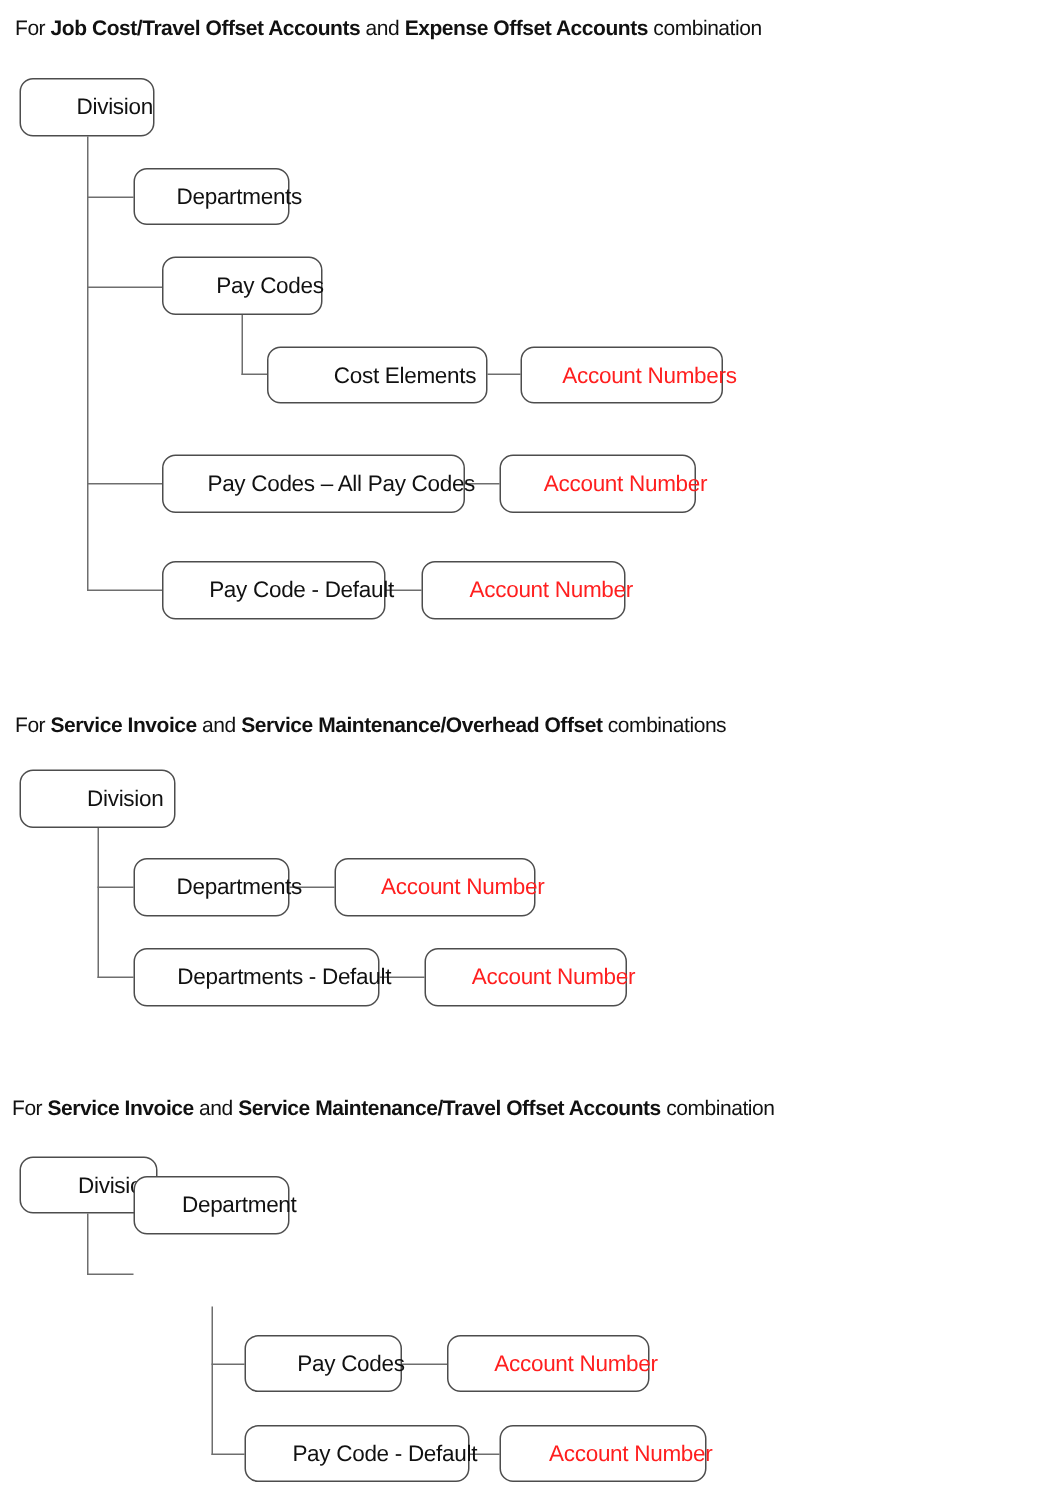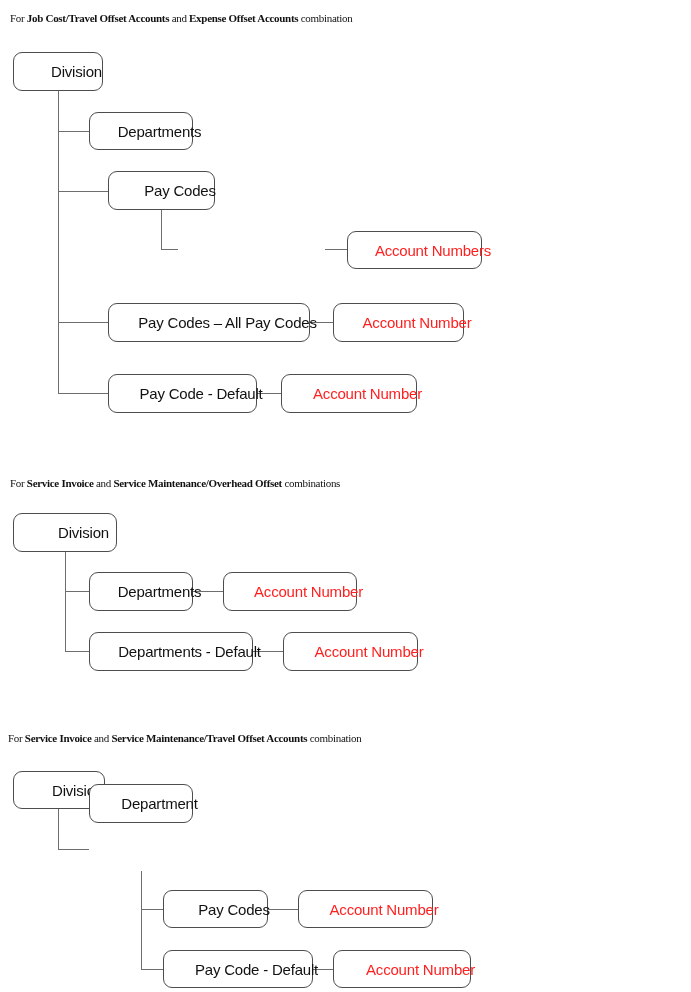--- a/index.html
+++ b/index.html
@@ -13,26 +13,25 @@
   }
   .canvas {
     position: relative;
     width: 691px;
     height: 992px;
     background: #ffffff;
     overflow: hidden;
   }
   .diagram-title {
     position: absolute;
-    font-size: 11px;
+    font-size: 14px;
     line-height: 20px;
     color: var(--text);
     white-space: nowrap;
     letter-spacing: -0.3px;
-    font-family: Liberation Serif, serif;
   }
   .diagram-title b { font-weight: 700; }
   .node {
     position: absolute;
     display: flex;
     align-items: center;
     justify-content: center;
     background: #ffffff;
     border: 1.4px solid var(--border);
     border-radius: 9px;
@@ -71,20 +70,21 @@
   <div class="hline" style="left:161px; top:249px; width:17px;"></div>
   <div class="hline" style="left:325px; top:249px; width:22px;"></div>
   <div class="hline" style="left:58px; top:322px; width:50px;"></div>
   <div class="hline" style="left:310px; top:322px; width:23px;"></div>
   <div class="hline" style="left:58px; top:393px; width:50px;"></div>
   <div class="hline" style="left:257px; top:393px; width:24px;"></div>
 
   <div class="node" style="left:13px; top:52px; width:90px; height:39px;">Division</div>
   <div class="node" style="left:89px; top:112px; width:104px; height:38px;">Departments</div>
   <div class="node" style="left:108px; top:171px; width:107px; height:39px;">Pay Codes</div>
+  <div class="node" style="left:178px; top:231px; width:147px; height:38px;">Cost Elements</div>
   <div class="node red" style="left:347px; top:231px; width:135px; height:38px;">Account Numbers</div>
   <div class="node" style="left:108px; top:303px; width:202px; height:39px;">Pay Codes – All Pay Codes</div>
   <div class="node red" style="left:333px; top:303px; width:131px; height:39px;">Account Number</div>
   <div class="node" style="left:108px; top:374px; width:149px; height:39px;">Pay Code - Default</div>
   <div class="node red" style="left:281px; top:374px; width:136px; height:39px;">Account Number</div>
 
   <div class="diagram-title" style="left:10px; top:473px;text-align:center;"><span>For </span><b>Service Invoice</b><span> and </span><b>Service Maintenance/Overhead Offset</b><span> combinations</span></div>
 
   <div class="vline" style="left:65px; top:552px; height:100px;"></div>
   <div class="hline" style="left:65px; top:591px; width:24px;"></div>

